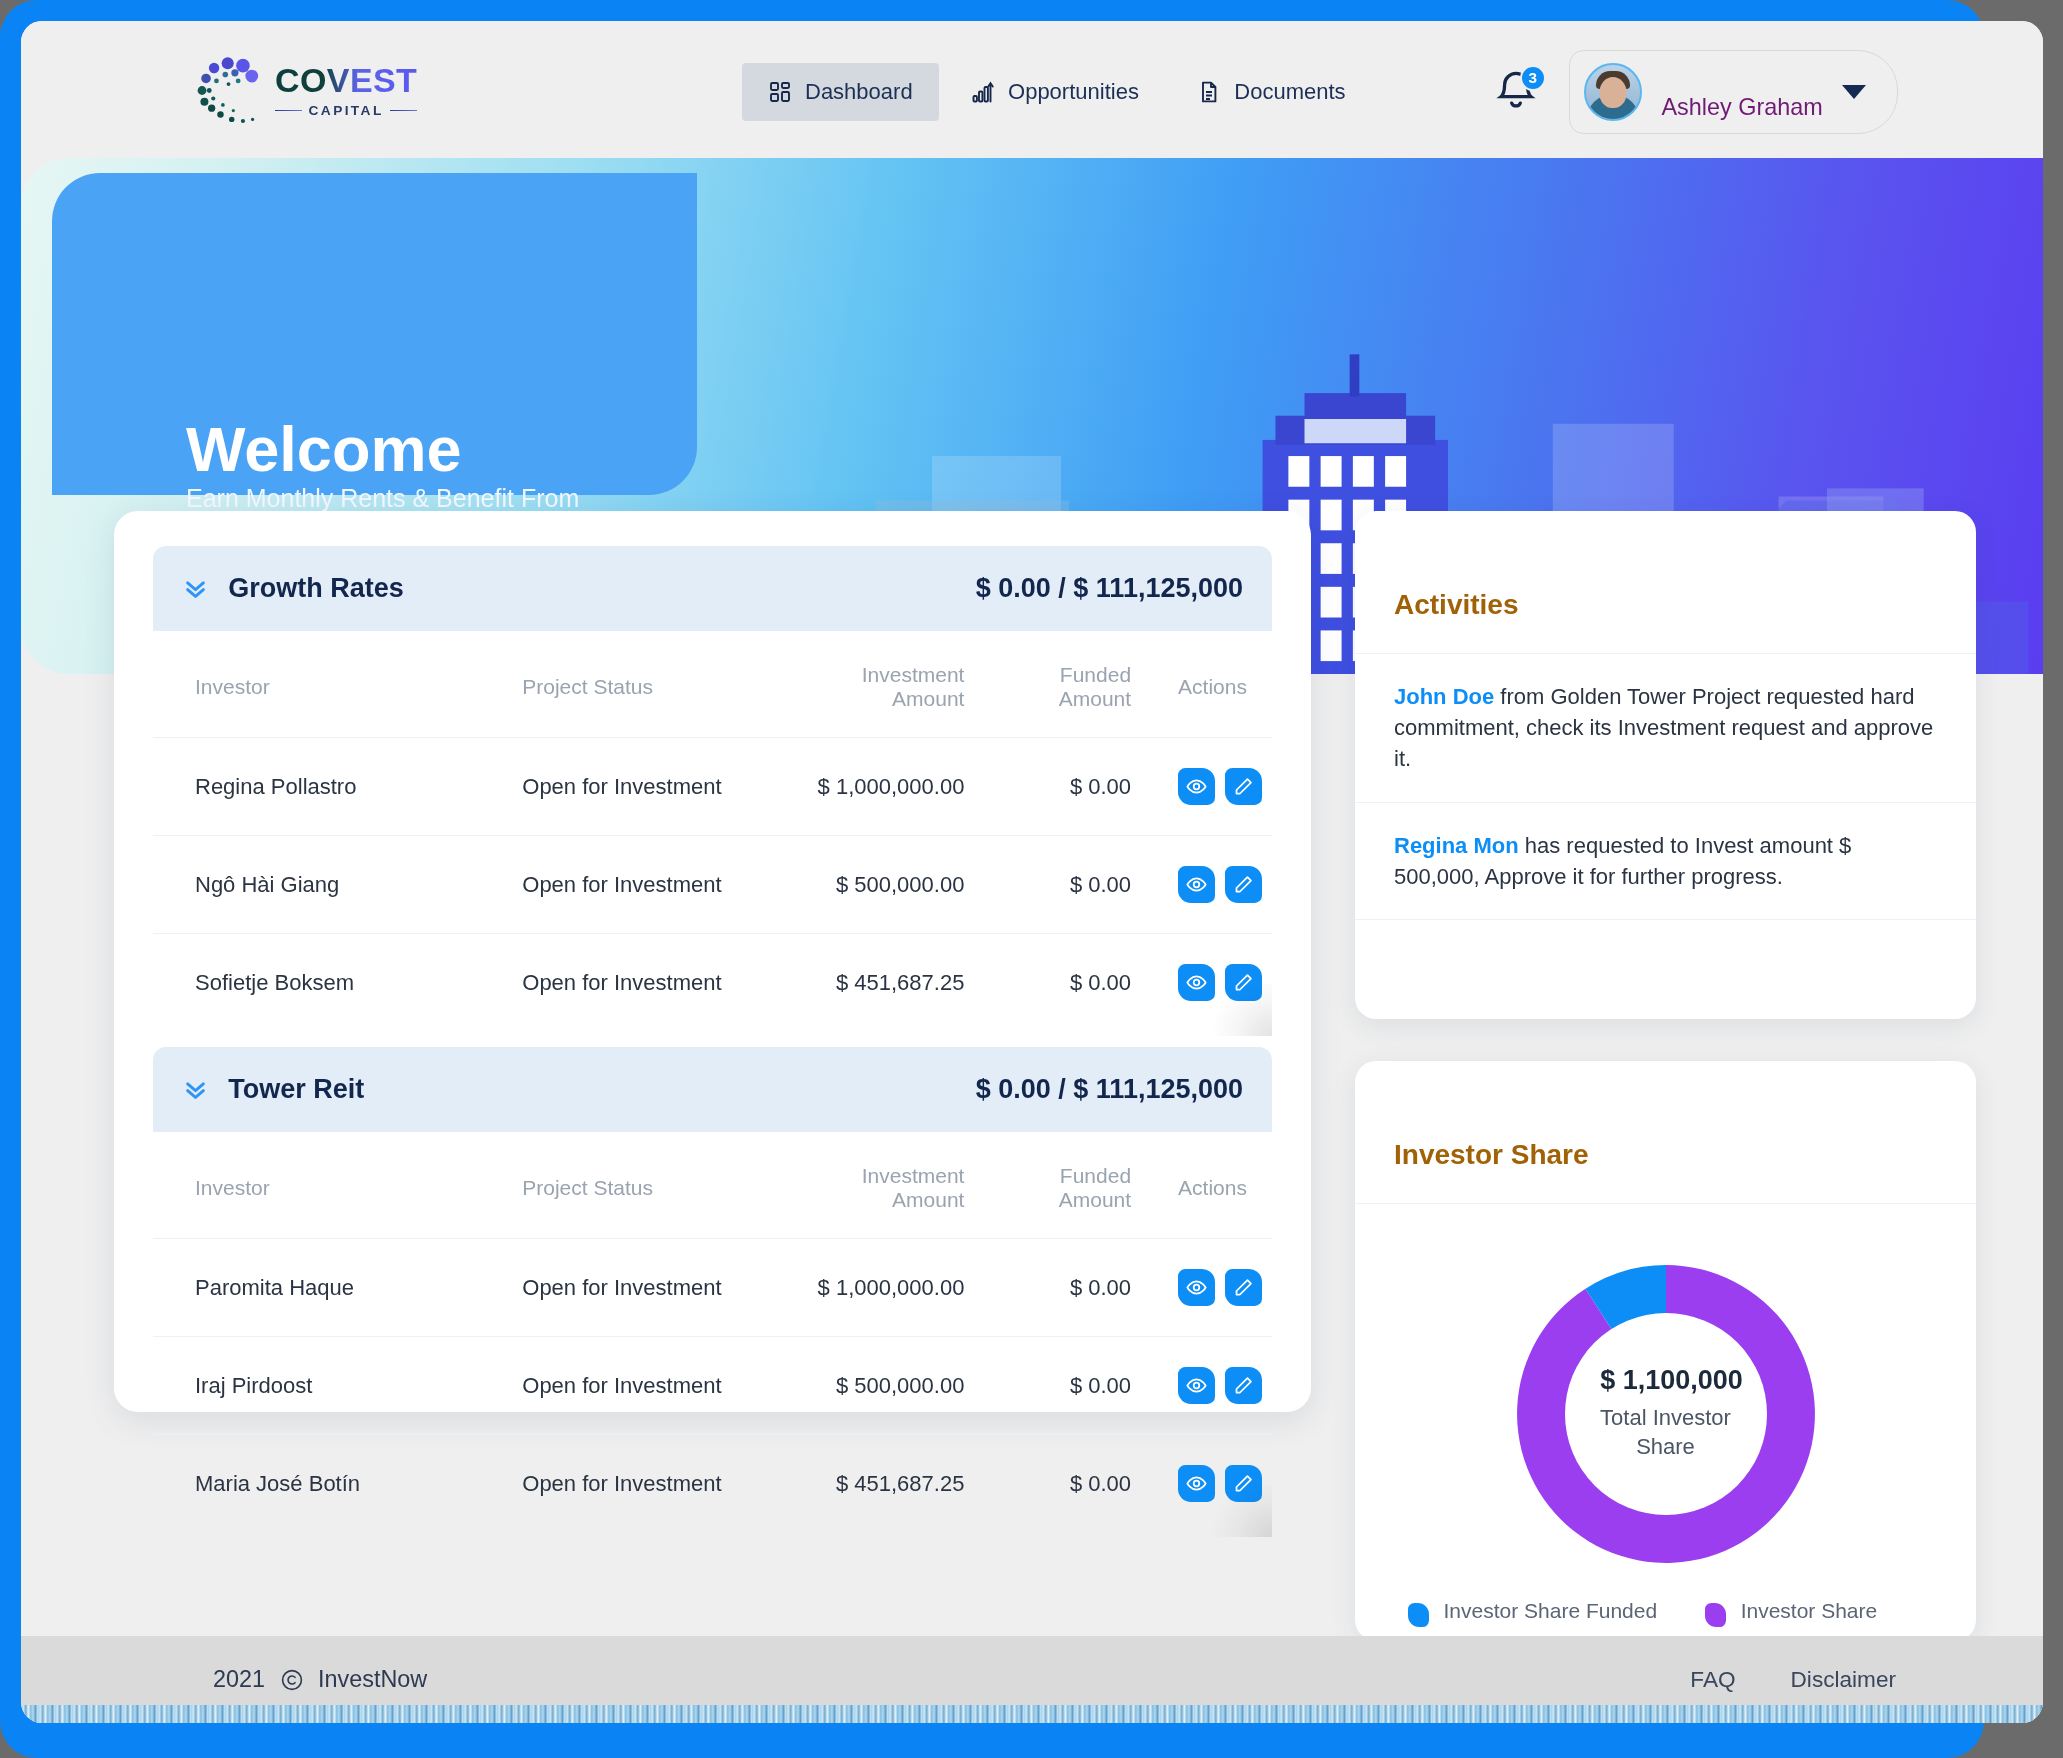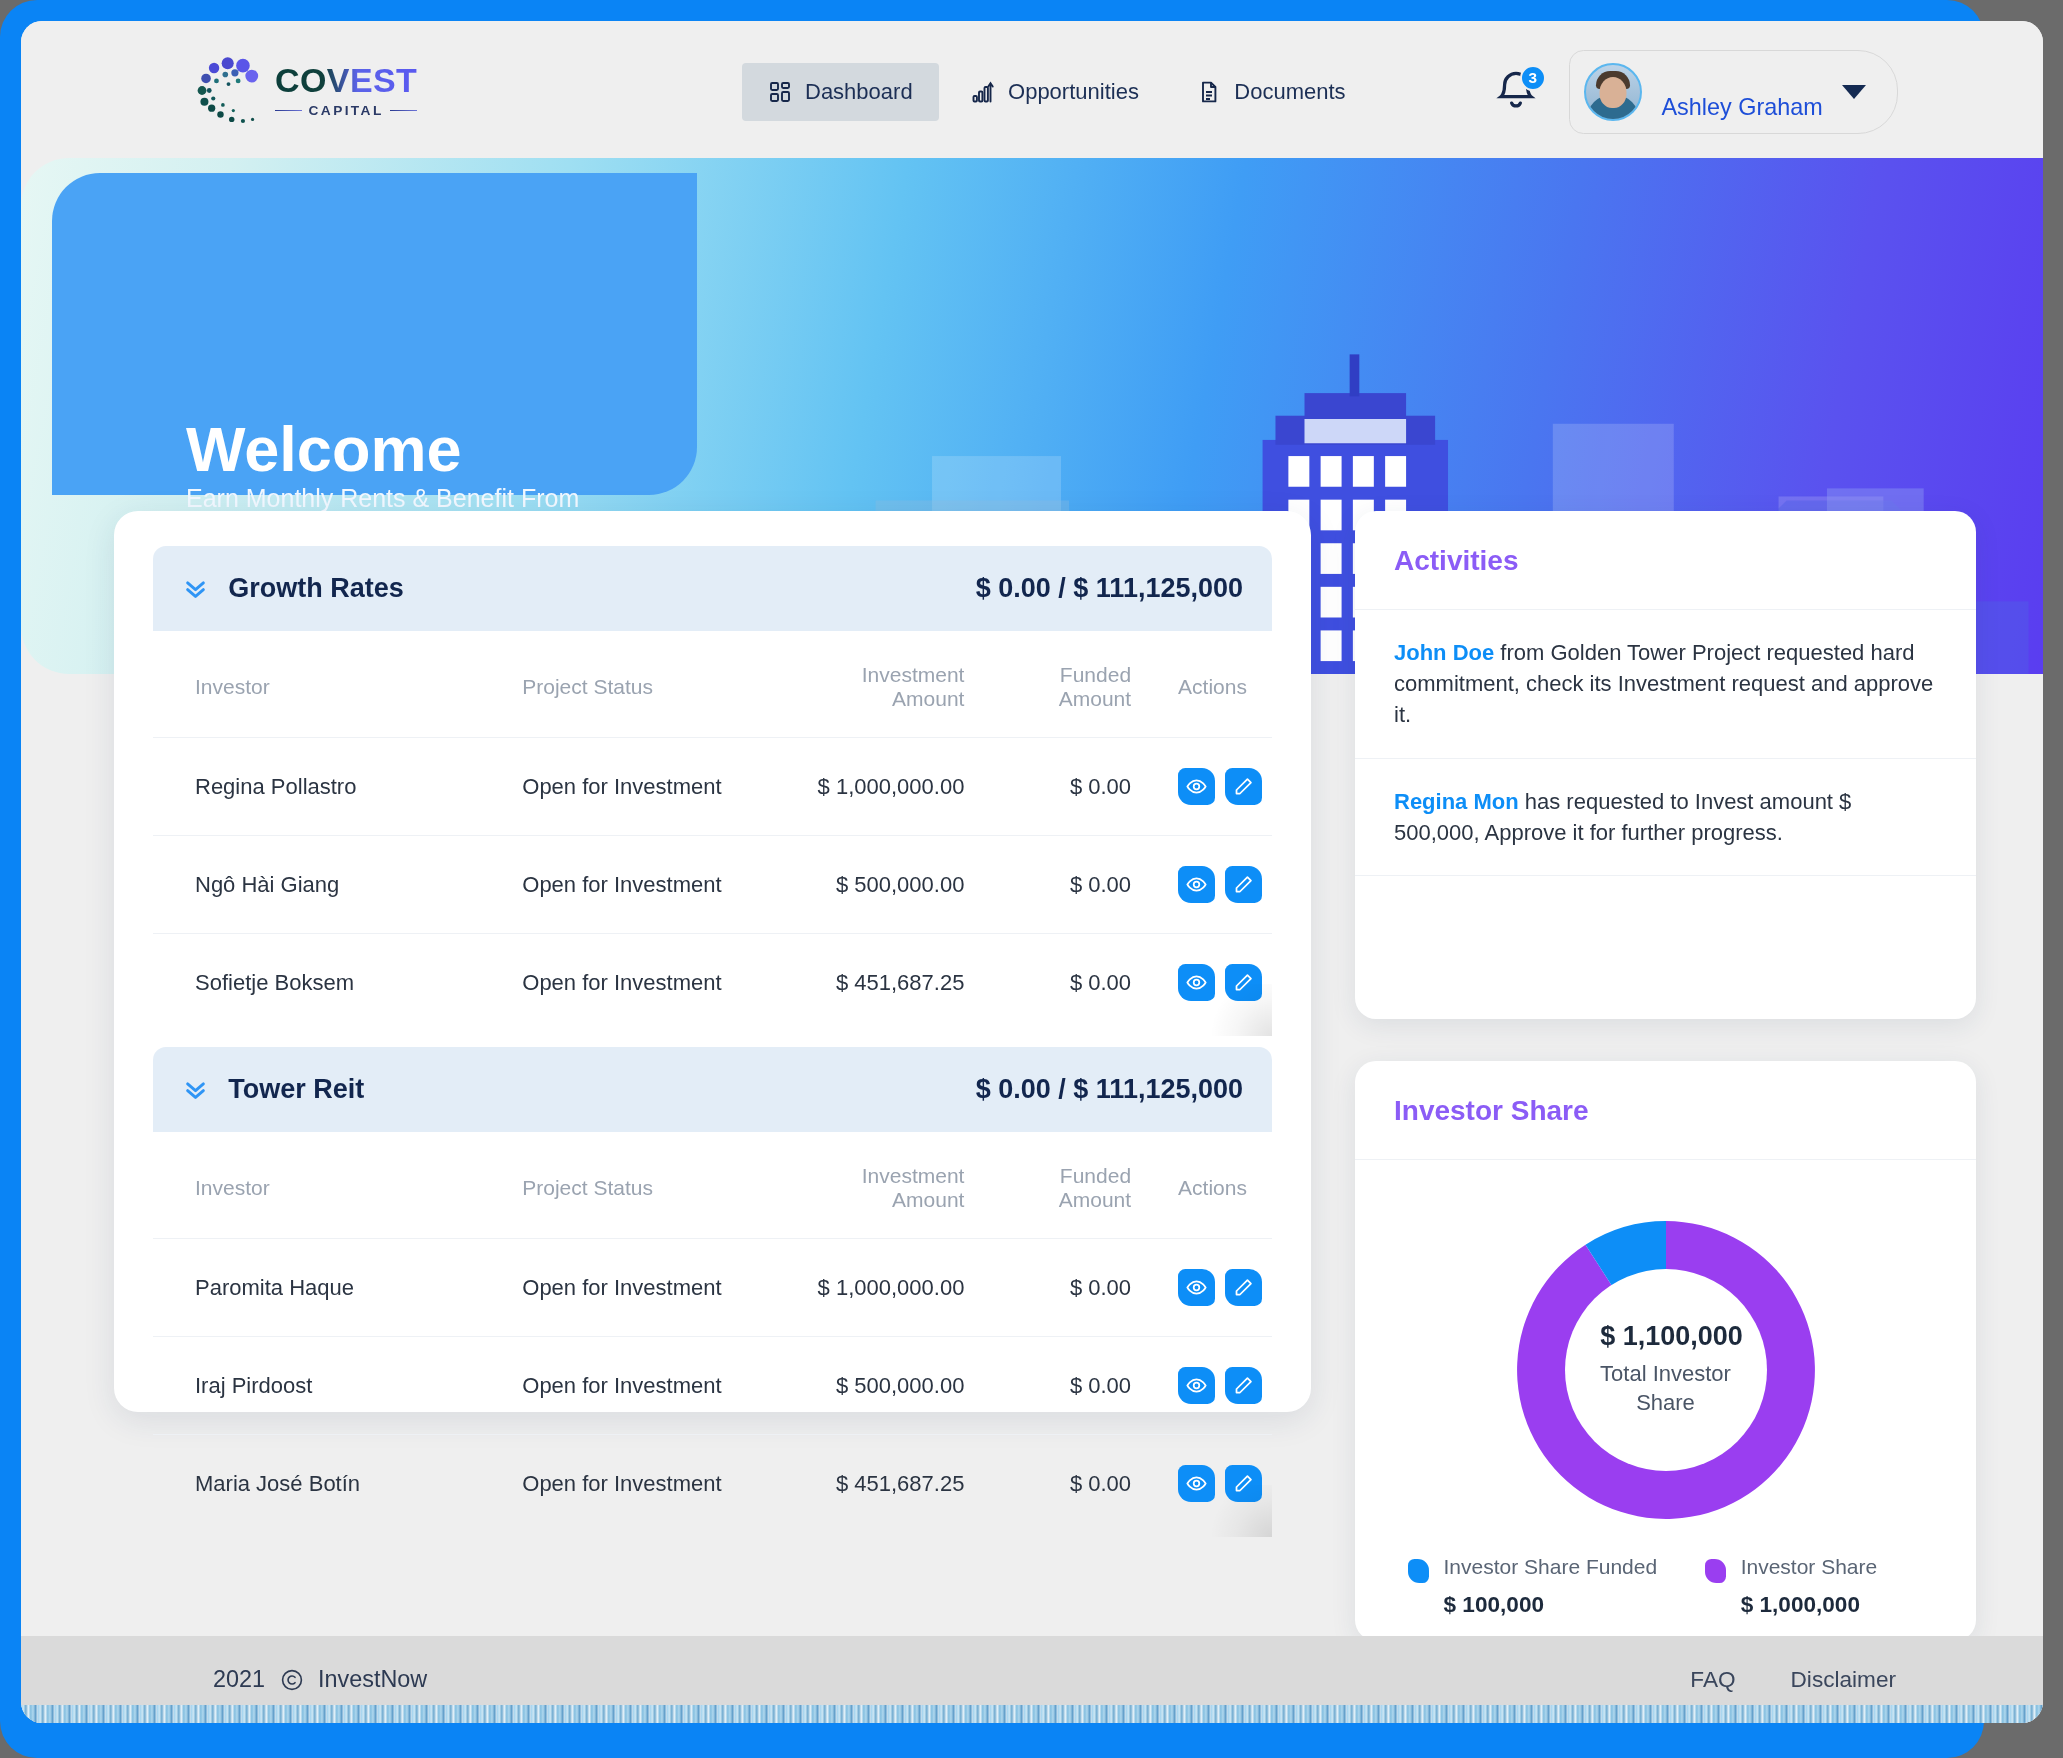--- a/index.html
+++ b/index.html
@@ -72,21 +72,21 @@
     padding: 11.3px 31px 11.3px 14.5px; background: #efefef; cursor: pointer;
   }
   .avatar {
     width: 58px; height: 58px; border-radius: 50%;
     border: 2.4px solid #5bb7ef; overflow: hidden; position: relative;
     background: linear-gradient(#bcd3e8,#8fb3d0); flex: none;
   }
   .avatar .face { position:absolute; left:50%; top:22%; transform:translateX(-50%); width:27px; height:31px; border-radius:50% 50% 46% 46%; background:#d9b196; }
   .avatar .hair { position:absolute; left:50%; top:12%; transform:translateX(-50%); width:34px; height:18px; border-radius:18px 18px 4.8px 4.8px; background:#4b3a2e; }
   .avatar .body { position:absolute; left:50%; bottom:0; transform:translateX(-50%); width:52px; height:24px; border-radius:26px 26px 0 0; background:#2d6b8f; }
-  .user-name { font-size: 23.4px; color: #1d4ed8; white-space: nowrap; margin-top: 32px; }
+  .user-name { font-size: 23.4px; color: #701a75; white-space: nowrap; margin-top: 32px; }
   .caret { width: 0; height: 0; border-left: 12px solid transparent; border-right: 12px solid transparent; border-top: 14.5px solid #142a52; }
 
   
   .hero {
     position: absolute; left: 0; top: 137px; width: 2022px; height: 516px;
     border-radius: 48px 0 0 48px;
     background: linear-gradient(100deg,
       #e6f7f4 0%, #d3f0f1 10%, #9fdff2 26%, #63c3f3 42%,
       #3f9df5 58%, #4a76f0 74%, #5a52ef 88%, #5a3df0 100%);
     overflow: hidden;
@@ -142,21 +142,21 @@
   }
 
   
   .sidecard {
     position: absolute; background: #fff; border-radius: 21px;
     box-shadow: 0 6.4px 27px rgba(30,50,90,.09);
   }
   .act-card { left: 1334px; top: 490px; width: 621px; height: 508px; }
   .share-card { left: 1334px; top: 1040px; width: 621px; height: 580px; }
   .card-head { padding: 34px 39px 32px 39px; border-bottom: 0.8px solid #eef1f5; }
-  .card-title { font-size: 28px; font-weight: 700; color: #8b5cf6; }
+  .card-title { font-size: 28px; font-weight: 700; color: #a16207; margin-top: 44px; }
   .act-item { padding: 27px 39px; border-bottom: 0.8px solid #eef1f5; font-size: 22px; line-height: 1.42; color: #2b3442; }
   .act-item .who { color: #0d8ef7; font-weight: 700; }
 
   .donut-wrap { position: relative; width: 100%; height: 371px; display: flex; align-items: center; justify-content: center; margin-top: 24px; }
   .donut { position: relative; width: 322px; height: 322px; }
   .donut-center {
     position: absolute; left: 50%; top: 50%; transform: translate(-50%,-50%);
     width: 202px; height: 202px; border-radius: 50%; background: #fff;
     display: flex; flex-direction: column; align-items: center; justify-content: center; gap: 8px;
   }

